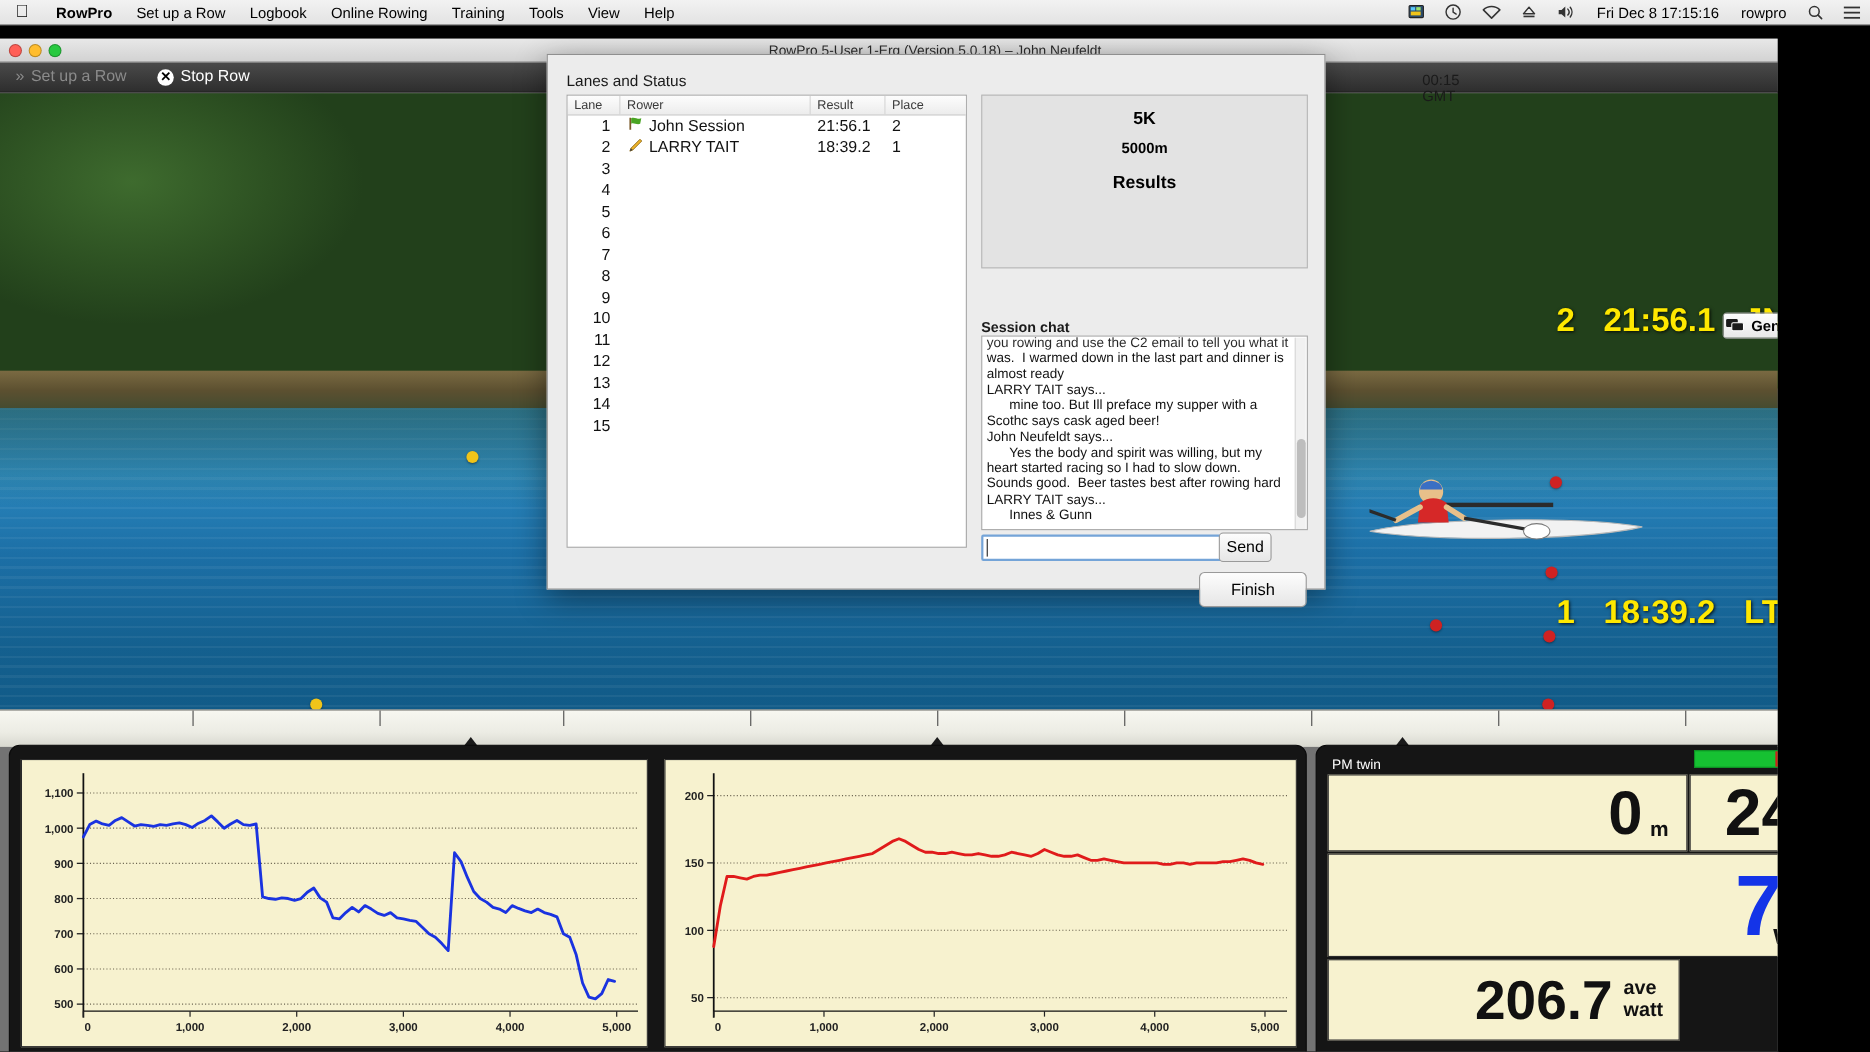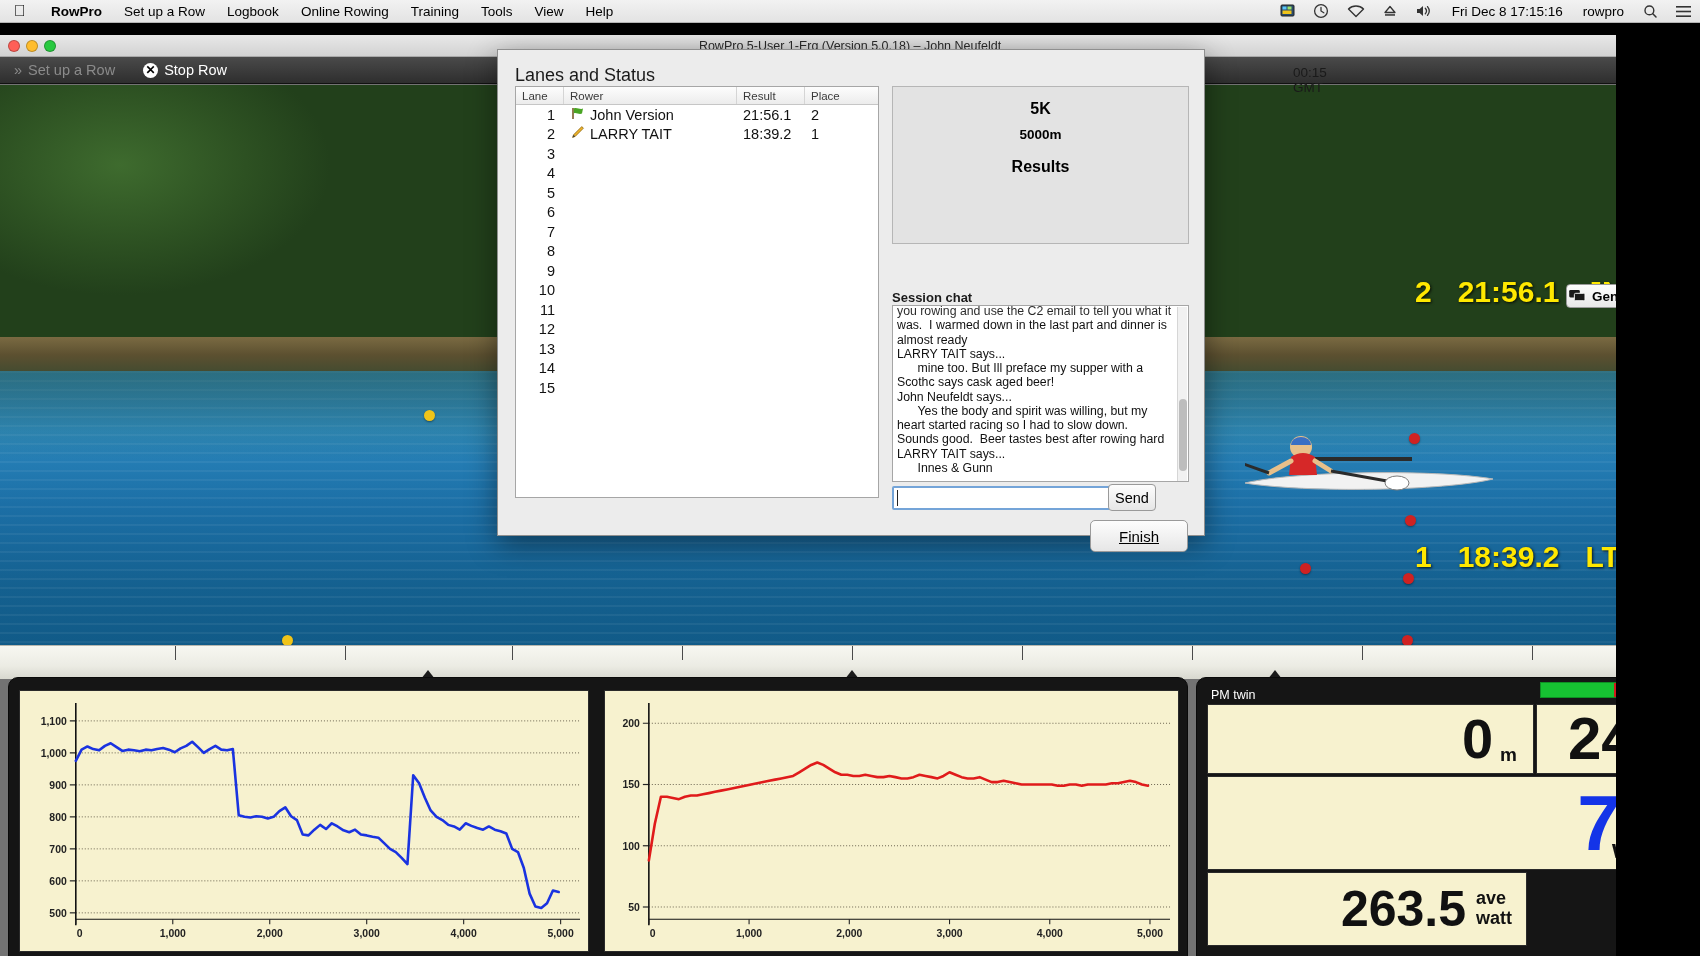--- a/index.html
+++ b/index.html
@@ -113,21 +113,21 @@
   .ruler .ptr { position: absolute; bottom: 0; width: 0; height: 0;
     border-left: 7px solid transparent; border-right: 7px solid transparent; border-bottom: 9px solid #1a1a1a; }
 
   
   .dialog {
     position: absolute; left: 497px; top: 14px; width: 708px; height: 487px;
     background: #ececec; border: 1px solid #8f8f8f;
     box-shadow: 0 8px 28px rgba(0,0,0,.45);
     z-index: 40;
   }
-  .dlg-label { position: absolute; font-size: 18px; color: #1a1a1a; }
+  .dlg-label { position: absolute; font-size: 14px; color: #1a1a1a; }
   #lanes-title { left: 17px; top: 15px; }
   #gmt-clock { left: 795px; top: 15px; font-size: 13.5px; }
 
   .lane-table {
     position: absolute; left: 17px; top: 36px; width: 364px; height: 412px;
     background: #fff; border: 1px solid #a6a6a6; overflow: hidden;
   }
   .lt-head {
     display: flex; height: 18px; align-items: center;
     background: linear-gradient(to bottom, #fdfdfd, #ececec);
@@ -185,21 +185,20 @@
     position: absolute; left: 610px; top: 434px; width: 48px; height: 27px;
     background: linear-gradient(to bottom,#fdfdfd,#e6e6e6); border: 1px solid #9a9a9a;
     border-radius: 4px; display: flex; align-items: center; justify-content: center;
     font-size: 14.5px;
   }
   .finish-btn {
     position: absolute; left: 592px; top: 470px; width: 98px; height: 32px;
     background: linear-gradient(to bottom,#fdfdfd,#e6e6e6); border: 1px solid #9a9a9a;
     border-radius: 5px; display: flex; align-items: center; justify-content: center;
     font-size: 15px;
-    text-decoration: underline;
   }
 
   
   .charts-panel {
     position: absolute; left: 8px; top: 642px; width: 1180px; height: 310px;
     background: #151515; border-radius: 10px; border: 1px solid #0a0a0a;
     overflow: hidden;
   }
   .chart-box { position: absolute; top: 12px; height: 262px; background: #f7f2cf; border: 1px solid #2a2a2a; }
   #chart-left { left: 10px; width: 570px; }
@@ -414,21 +413,21 @@
           <div class="c-place">Place</div>
         </div>
         <div id="lane-rows">
             <div class="lt-row">
               <div class="c-lane">1</div>
               <div class="c-rower">
                 <span><svg width="15" height="15" viewBox="0 0 15 15">
                     <path d="M3 2v11" stroke="#7a5a2a" stroke-width="1.6"></path>
                     <path d="M3.8 2.4 C7 1, 10 4, 13 2.6 L12 7.6 C9 9, 6.4 6.2, 3.8 7.4 Z" fill="#4aa524"></path>
                   </svg></span>
-                <span>John Version</span>
+                <span>John Session</span>
               </div>
               <div class="c-result">21:56.1</div>
               <div class="c-place">2</div>
             </div>
             <div class="lt-row">
               <div class="c-lane">2</div>
               <div class="c-rower">
                 <span><svg width="15" height="15" viewBox="0 0 15 15">
                     <path d="M11.8 1.6 13.4 3.2 5.2 11.4 2.6 12.4 3.6 9.8 Z" fill="#f0b429" stroke="#8a6512" stroke-width=".8"></path>
                     <path d="M2.6 12.4 3.6 9.8 5.2 11.4 Z" fill="#444"></path>
@@ -698,21 +697,21 @@
           <span style="display:block">m</span>
         </span>
       </div>
 
       <div class="pm-cell" id="pm-watt">
         <span class="watt-num">79</span>
         <span class="watt-lab">watt</span>
       </div>
 
       <div class="pm-cell" id="pm-ave">
-        <span class="ave-num">263.5</span>
+        <span class="ave-num">206.7</span>
         <span class="ave-lab">
           <span style="display:block">ave</span>
           <span style="display:block">watt</span>
         </span>
       </div>
 
 
       <div class="pm-footer">
         <div class="pmf-left">
           <span class="led"></span>

